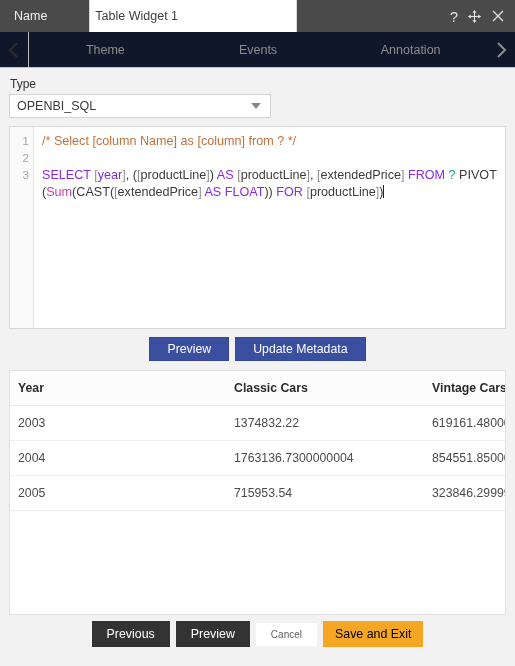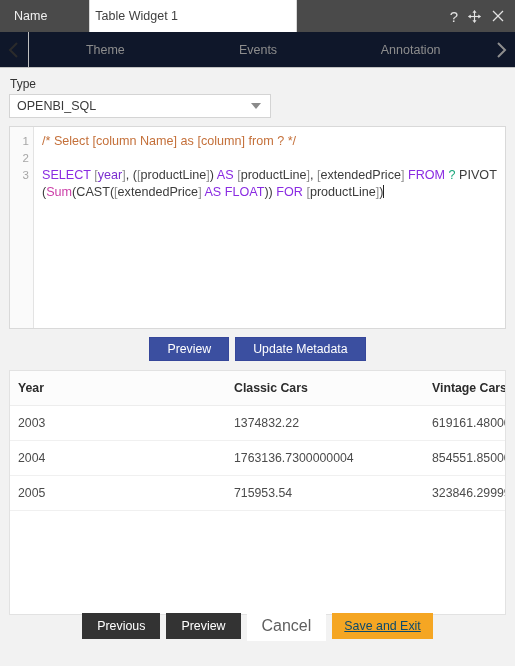--- a/index.html
+++ b/index.html
@@ -246,21 +246,21 @@
     overflow: hidden;
   }
   .col-a { width: 208px; }
   .col-b { width: 190px; }
   .col-c { width: 190px; }
 
   
   .footer {
     position: absolute;
     left: 0;
-    bottom: 12px;
+    bottom: 4px;
     width: 515px;
     height: 56px;
     display: flex;
     align-items: center;
     justify-content: center;
     gap: 6px;
     box-sizing: border-box;
   }
   .btn-dark {
     background: #333333;
@@ -268,34 +268,33 @@
     border: none;
     font-size: 12.4px;
     font-family: "Liberation Sans", sans-serif;
     padding: 6px 15px;
     cursor: pointer;
   }
   .btn-white {
     background: #ffffff;
     color: #5e5e5e;
     border: none;
-    font-size: 16px;
+    font-size: 10px;
     font-family: "Liberation Sans", sans-serif;
     padding: 6px 15px;
     cursor: pointer;
   }
   .btn-orange {
     background: #f5a623;
-    color: #0c4a6e;
+    color: #000000;
     border: none;
     font-size: 12.4px;
     font-family: "Liberation Sans", sans-serif;
     padding: 6px 12px;
     cursor: pointer;
-    text-decoration: underline;
   }
 </style>
 </head>
 <body>
 
 <div class="titlebar">
   <span class="name-label">Name</span>
   <input class="name-input" type="text" value="Table Widget 1" style="">
   <span class="spacer"></span>
   <span class="title-icons">

